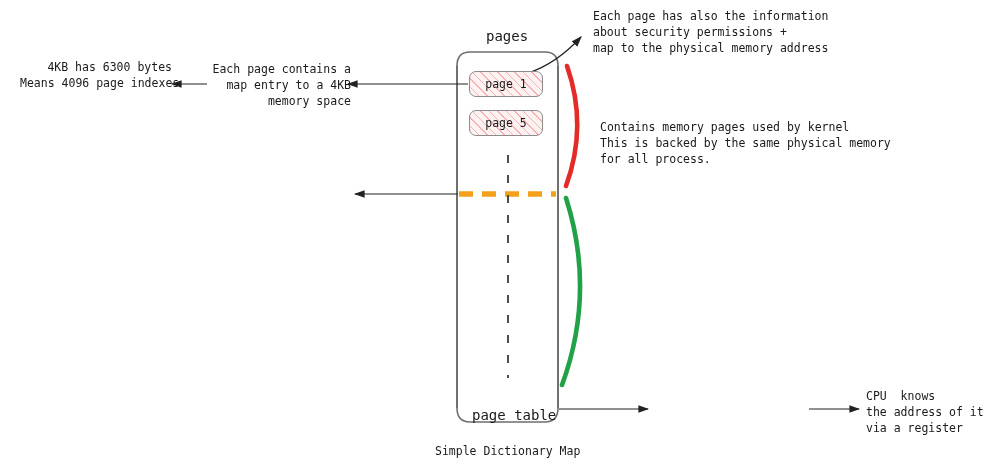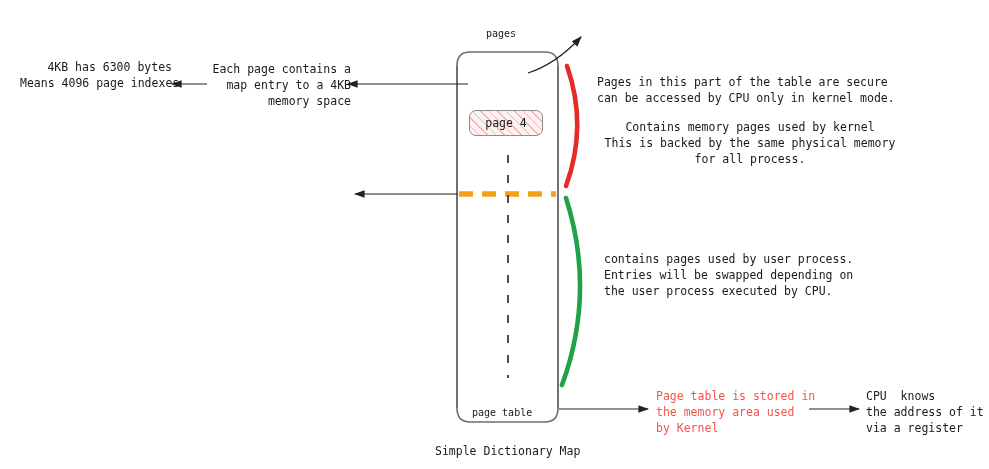--- a/index.html
+++ b/index.html
@@ -57,21 +57,21 @@
     align-items: center;
     justify-content: center;
     font-family: "DejaVu Sans Mono", "Liberation Mono", monospace;
     font-size: 11.5px;
     color: #1a1a1a;
     box-sizing: border-box;
   }
   .label {
     position: absolute;
     font-family: "DejaVu Sans Mono", "Liberation Mono", monospace;
-    font-size: 10px;
+    font-size: 14px;
     color: #1a1a1a;
     white-space: pre;
   }
   .caption {
     position: absolute;
     font-family: "DejaVu Sans Mono", "Liberation Mono", monospace;
     font-size: 11.5px;
     color: #1a1a1a;
     white-space: pre;
   }
@@ -110,49 +110,45 @@
 
     <path d="M 528 73 Q 556 64 581 37" fill="none" stroke="#222222" stroke-width="1.2" marker-end="url(#arrowhead)"></path>
 
     <line x1="559" y1="409" x2="648" y2="409" stroke="#222222" stroke-width="1.2" marker-end="url(#arrowhead)"></line>
 
     <line x1="809" y1="409" x2="859" y2="409" stroke="#222222" stroke-width="1.2" marker-end="url(#arrowhead)"></line>
   </svg>
 
   <div class="label" style="left:486px; top:28px;">pages</div>
 
+  <div class="page-box" style="left:469px; top:71px;">page 1</div>
 
-  <div class="page-box" style="left:469px; top:110px;">page 4</div>
+  <div class="page-box" style="left:469px; top:110px;">page 5</div>
 
 
   <div class="label" style="left:472px; top:407px;">page table</div>
 
   <div class="note right" style="left:20px; top:59px; width:152px;">4KB has 6300 bytes
 Means 4096 page indexes</div>
 
   <div class="note" style="left:211px; top:61px; width:140px;text-align:right;">Each page contains a
 map entry to a 4KB
 memory space</div>
 
 
+  <div class="note" style="left:593px; top:8px; width:330px;">Each page has also the information
+about security permissions +
+map to the physical memory address</div>
 
-  <div class="note" style="left:597px; top:74px; width:310px;">Pages in this part of the table are secure
-can be accessed by CPU only in kernel mode.</div>
 
-  <div class="note" style="left:600px; top:119px; width:300px;text-align:center;">Contains memory pages used by kernel
+  <div class="note" style="left:600px; top:119px; width:300px;">Contains memory pages used by kernel
 This is backed by the same physical memory
 for all process.</div>
 
-  <div class="note" style="left:604px; top:251px; width:290px;">contains pages used by user process.
-Entries will be swapped depending on
-the user process executed by CPU.</div>
 
-  <div class="note red" style="left:656px; top:388px; width:160px;">Page table is stored in
-the memory area used
-by Kernel</div>
 
   <div class="note" style="left:866px; top:388px; width:130px;">CPU  knows
 the address of it
 via a register</div>
 
   <div class="caption" style="left:435px; top:444px;">Simple Dictionary Map</div>
 
 </div>
 
 </body></html>

